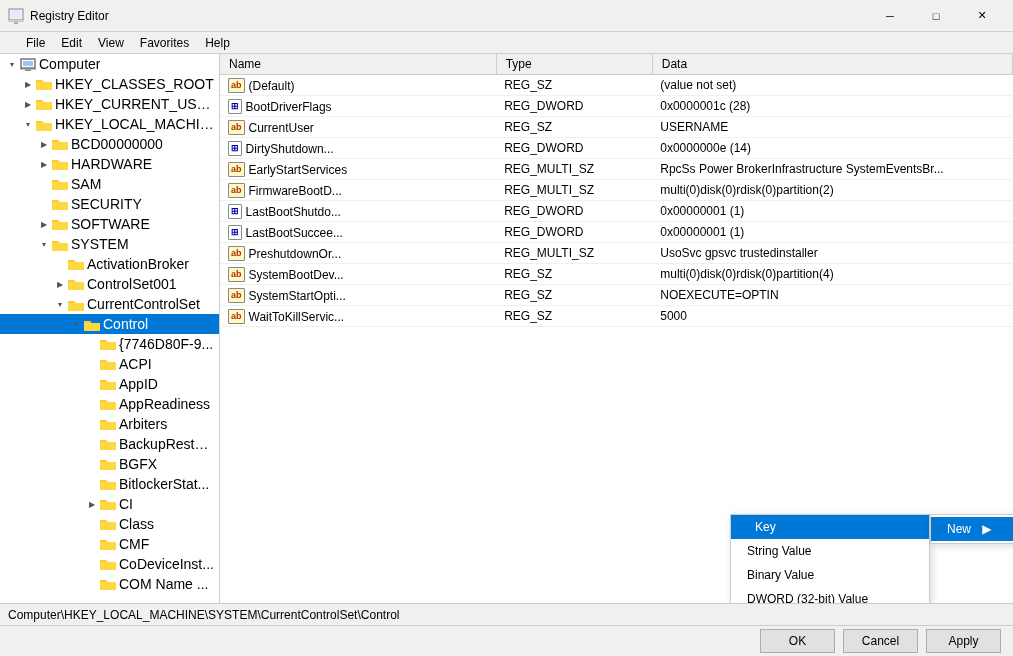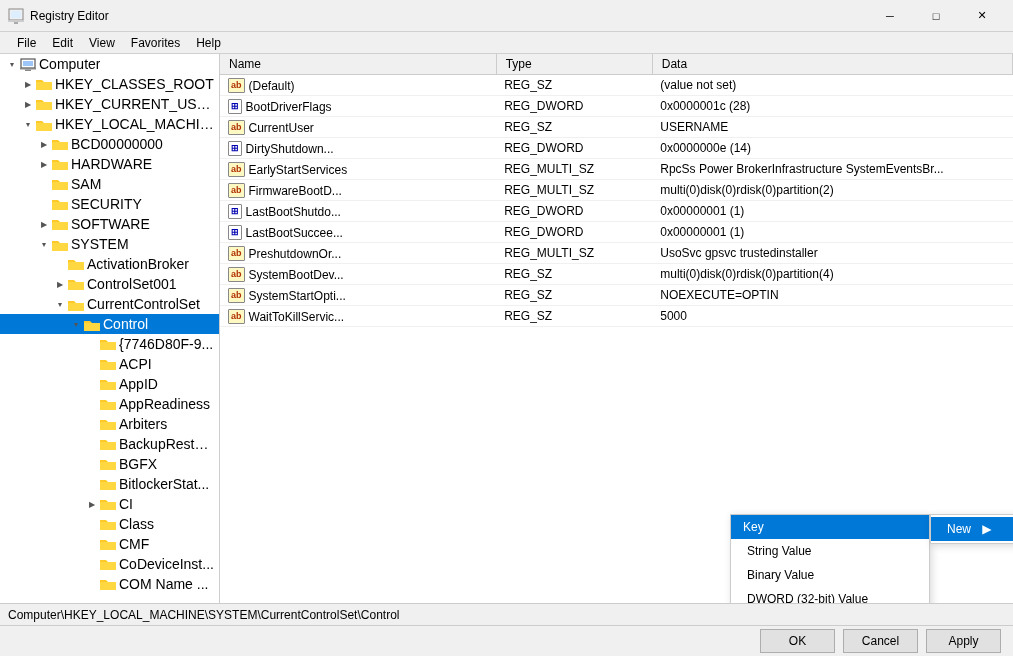--- a/index.html
+++ b/index.html
@@ -47,21 +47,21 @@
       align-items: center;
       justify-content: center;
     }
 
     
     .menu-bar {
       display: flex;
       background: #f0f0f0;
       height: 22px;
       align-items: center;
-      padding: 0 9px;
+      padding: 0 18px;
       border-bottom: 1px solid #d0d0d0;
     }
     .menu-item {
       padding: 2px 8px;
       cursor: pointer;
       font-size: 12px;
     }
 
     
     .main-content {
@@ -226,21 +226,21 @@
       padding: 5px 16px;
       cursor: pointer;
       font-size: 12px;
       display: flex;
       align-items: center;
     }
     .context-menu-header {
       display: flex;
       align-items: center;
       justify-content: space-between;
-      padding: 5px 12px;
+      padding: 5px 24px;
       background: #0078d7;
       color: white;
       font-size: 12px;
     }
 
     
     .submenu {
       position: absolute;
       background: #fff;
       border: 1px solid #ccc;

